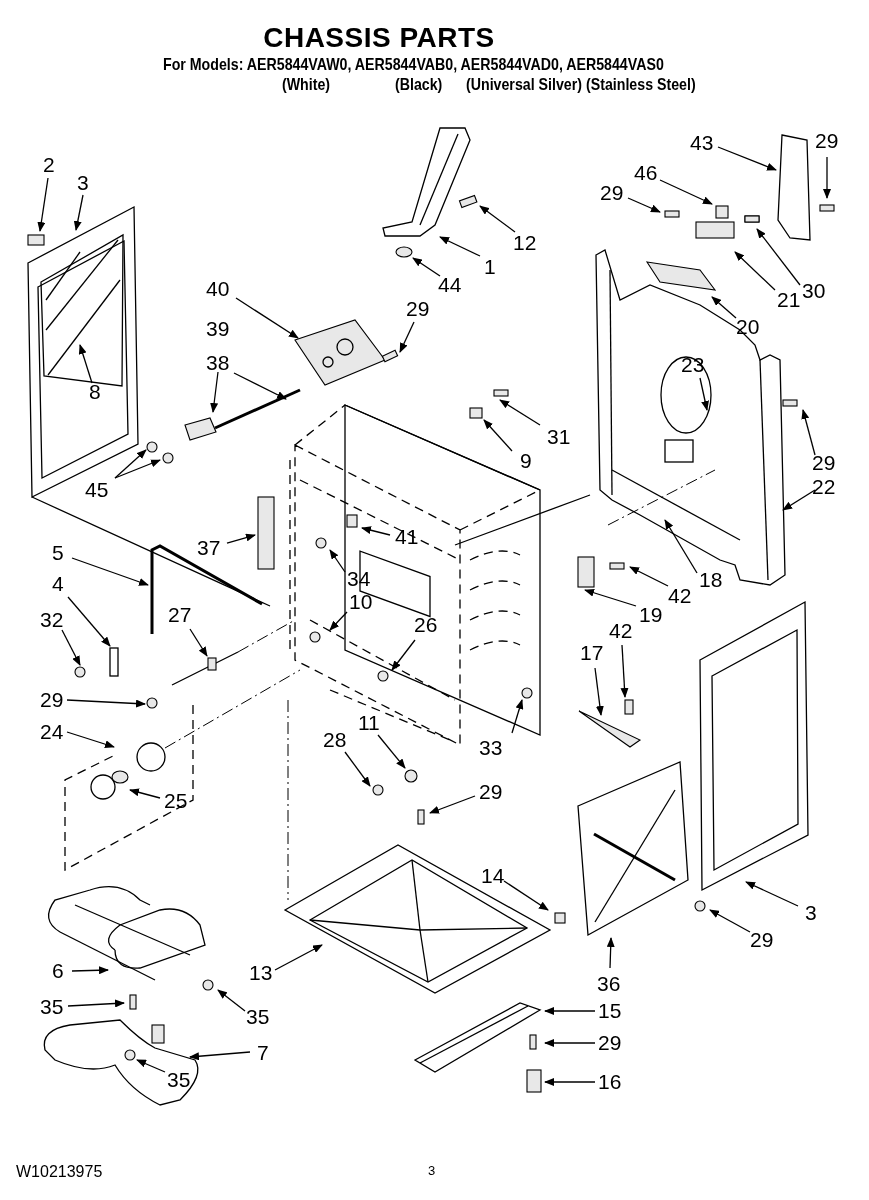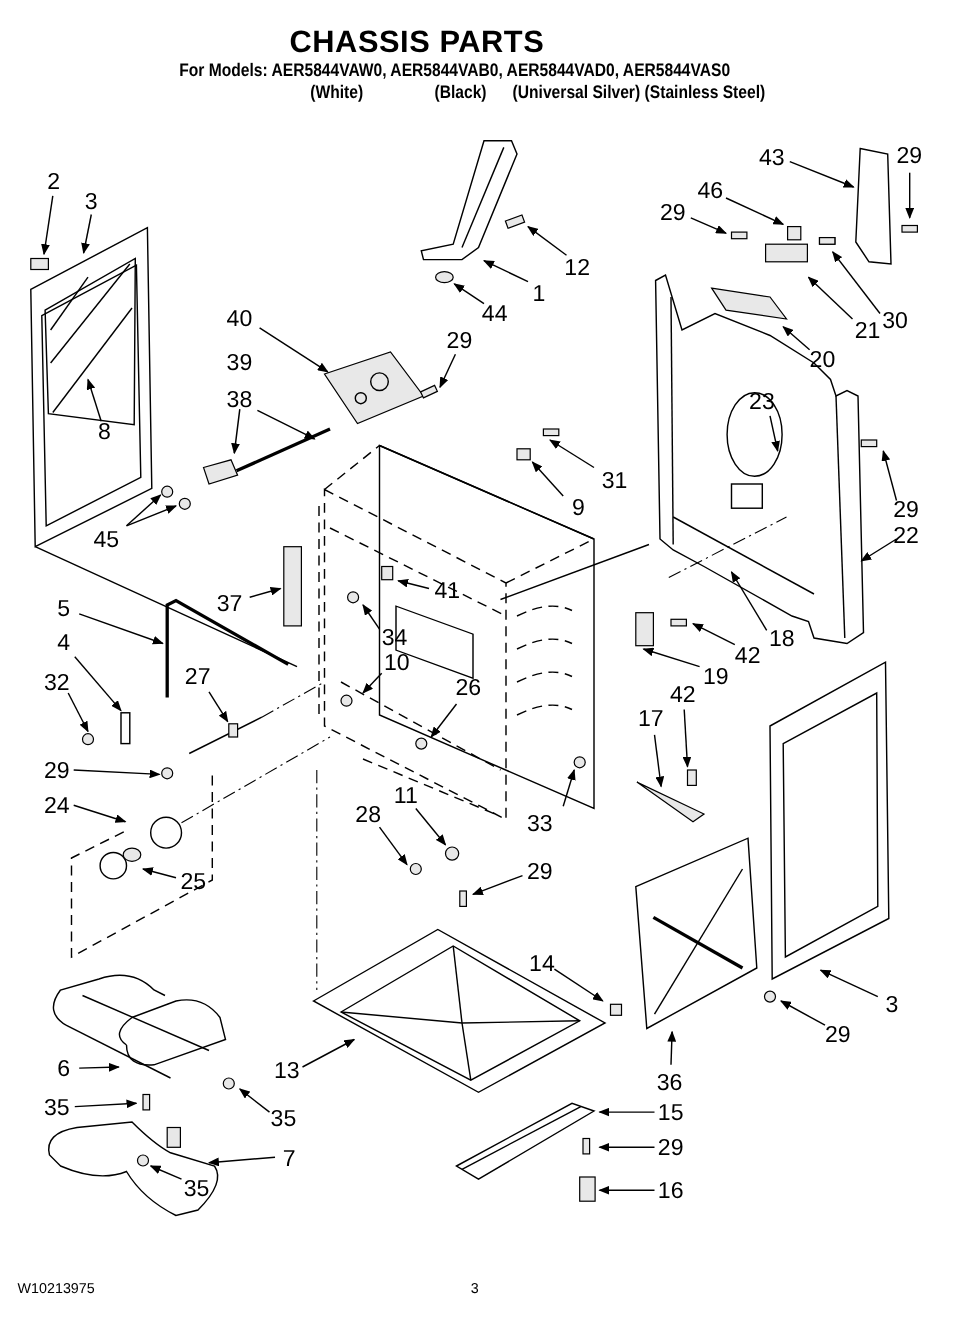--- a/index.html
+++ b/index.html
@@ -4,21 +4,21 @@
 <style>
   html, body { margin: 0; padding: 0; background: #ffffff; }
   body { width: 869px; height: 1200px; position: relative; overflow: hidden;
          font-family: "Liberation Sans", sans-serif; color: #000; }
   .title { position: absolute; left: 0; width: 758px; top: 22px; text-align: center;
            font-size: 28px; font-weight: bold; letter-spacing: 0.5px; }
   .models { position: absolute; left: 163px; top: 55px; font-size: 16.5px; font-weight: bold;
             transform: scaleX(0.86); transform-origin: left top; white-space: nowrap; }
   .colors { position: absolute; top: 75px; font-size: 16.5px; font-weight: bold;
             transform: scaleX(0.86); transform-origin: left top; white-space: nowrap; }
-  .doc-num { position: absolute; left: 16px; top: 1163px; font-size: 13px; }
+  .doc-num { position: absolute; left: 16px; top: 1163px; font-size: 16px; }
   .page-num { position: absolute; left: 428px; top: 1163px; font-size: 13px; }
   svg.diagram { position: absolute; left: 0; top: 0; }
   .callout { font-family: "Liberation Sans", sans-serif; font-size: 21px; fill: #000; }
   .ln { stroke: #000; stroke-width: 1.3; fill: none; }
   .thick { stroke: #000; stroke-width: 3; fill: none; }
   .dash { stroke: #000; stroke-width: 1.3; fill: none; stroke-dasharray: 9 6; }
   .dashdot { stroke: #000; stroke-width: 1; fill: none; stroke-dasharray: 12 4 2 4; }
   .part { stroke: #000; stroke-width: 1.3; fill: #fff; }
   .partg { stroke: #000; stroke-width: 1.1; fill: #e8e8e8; }
 </style>

